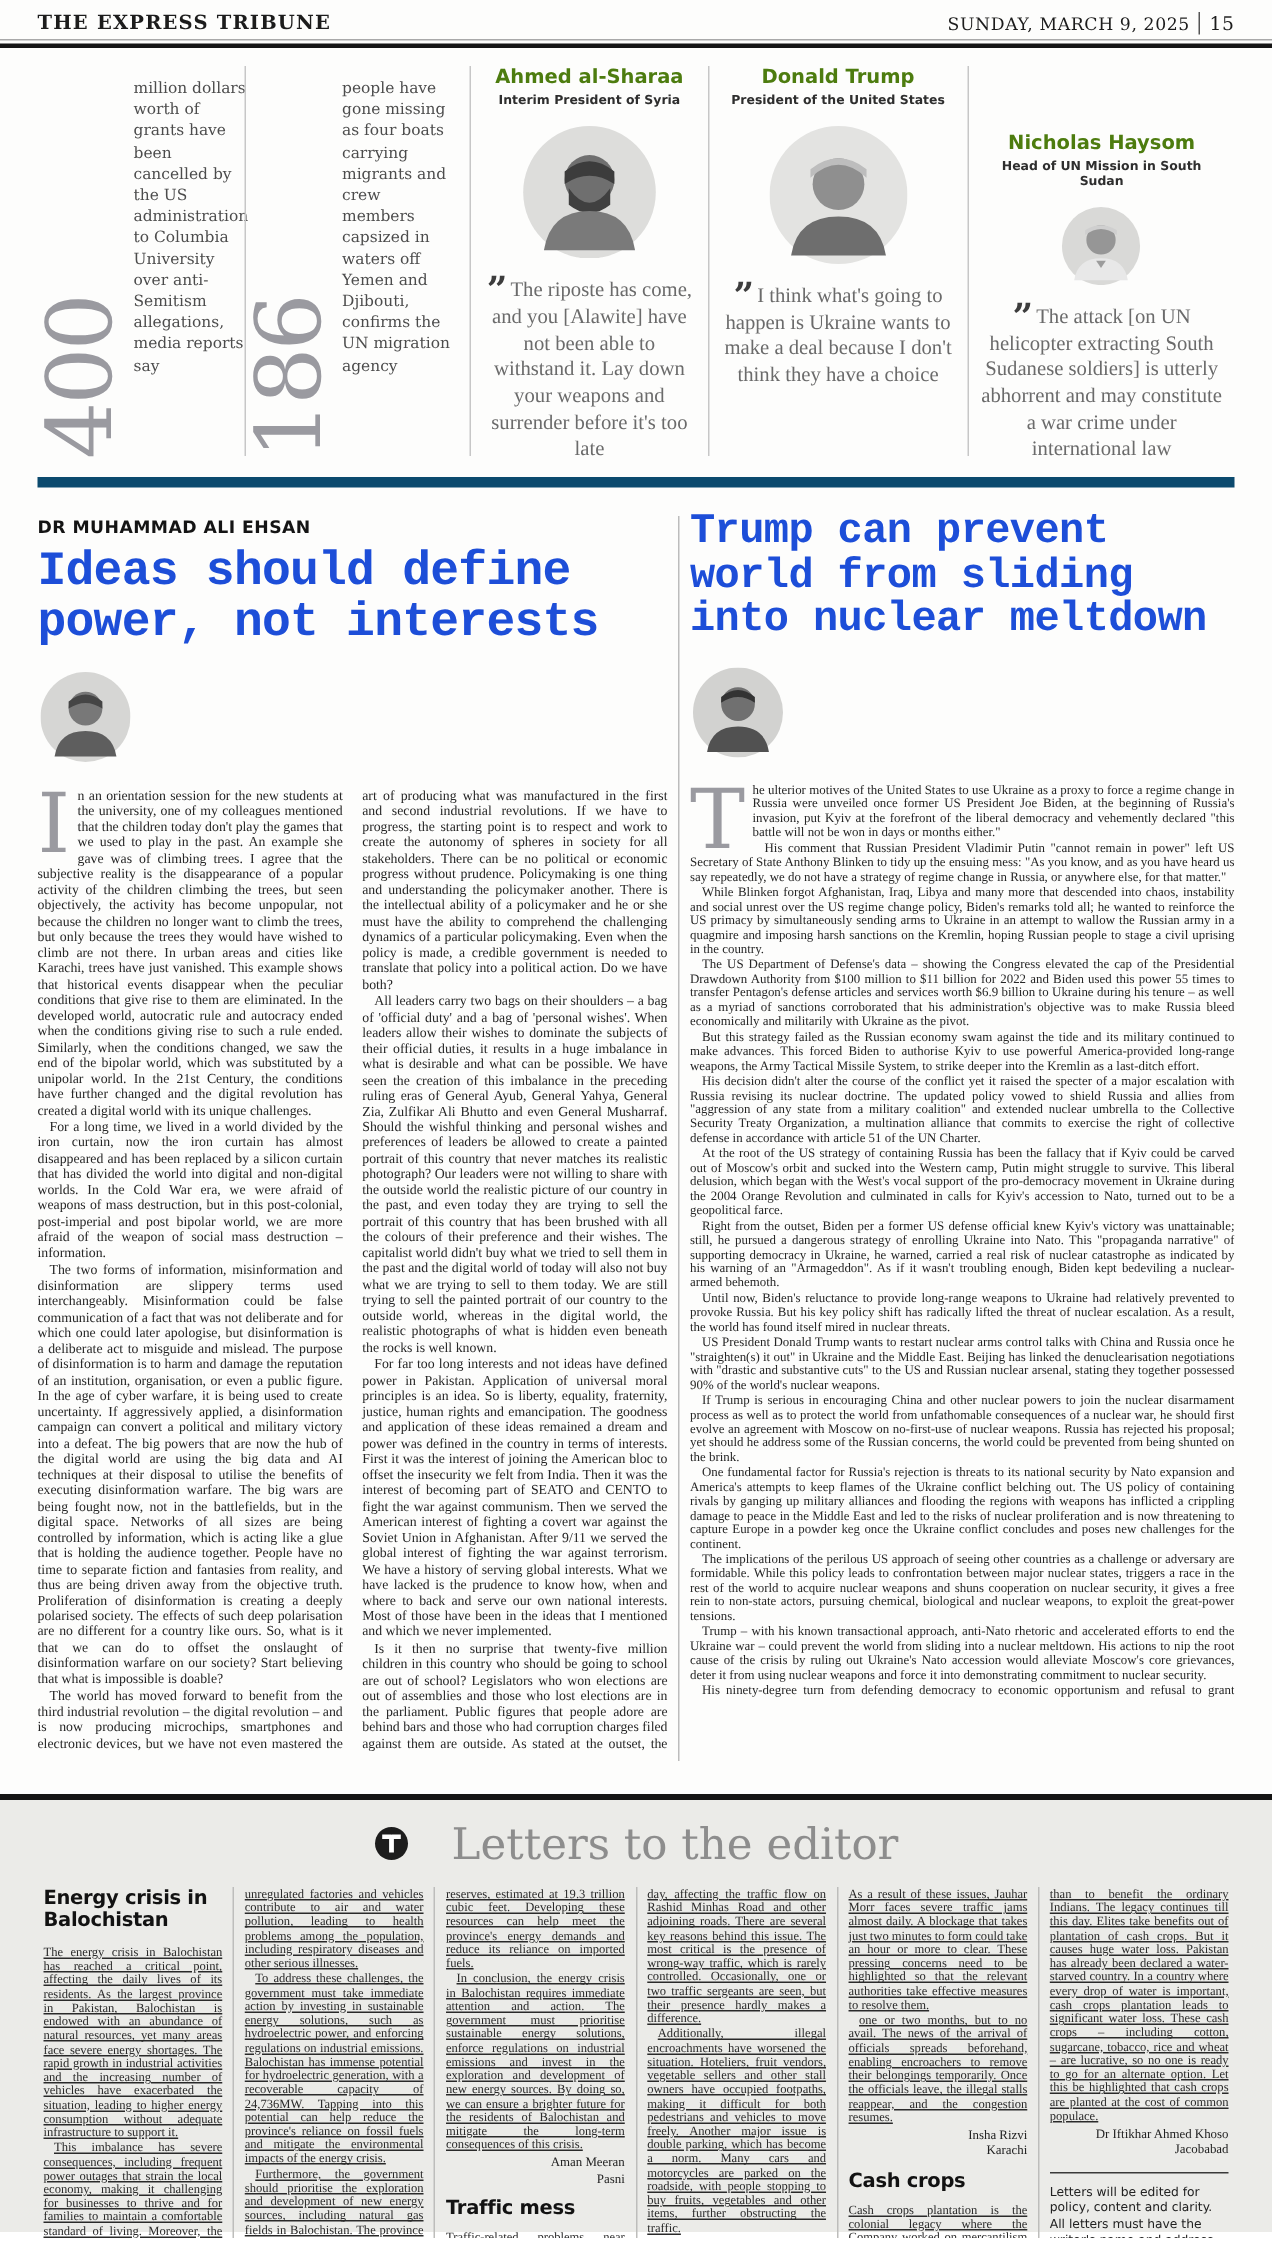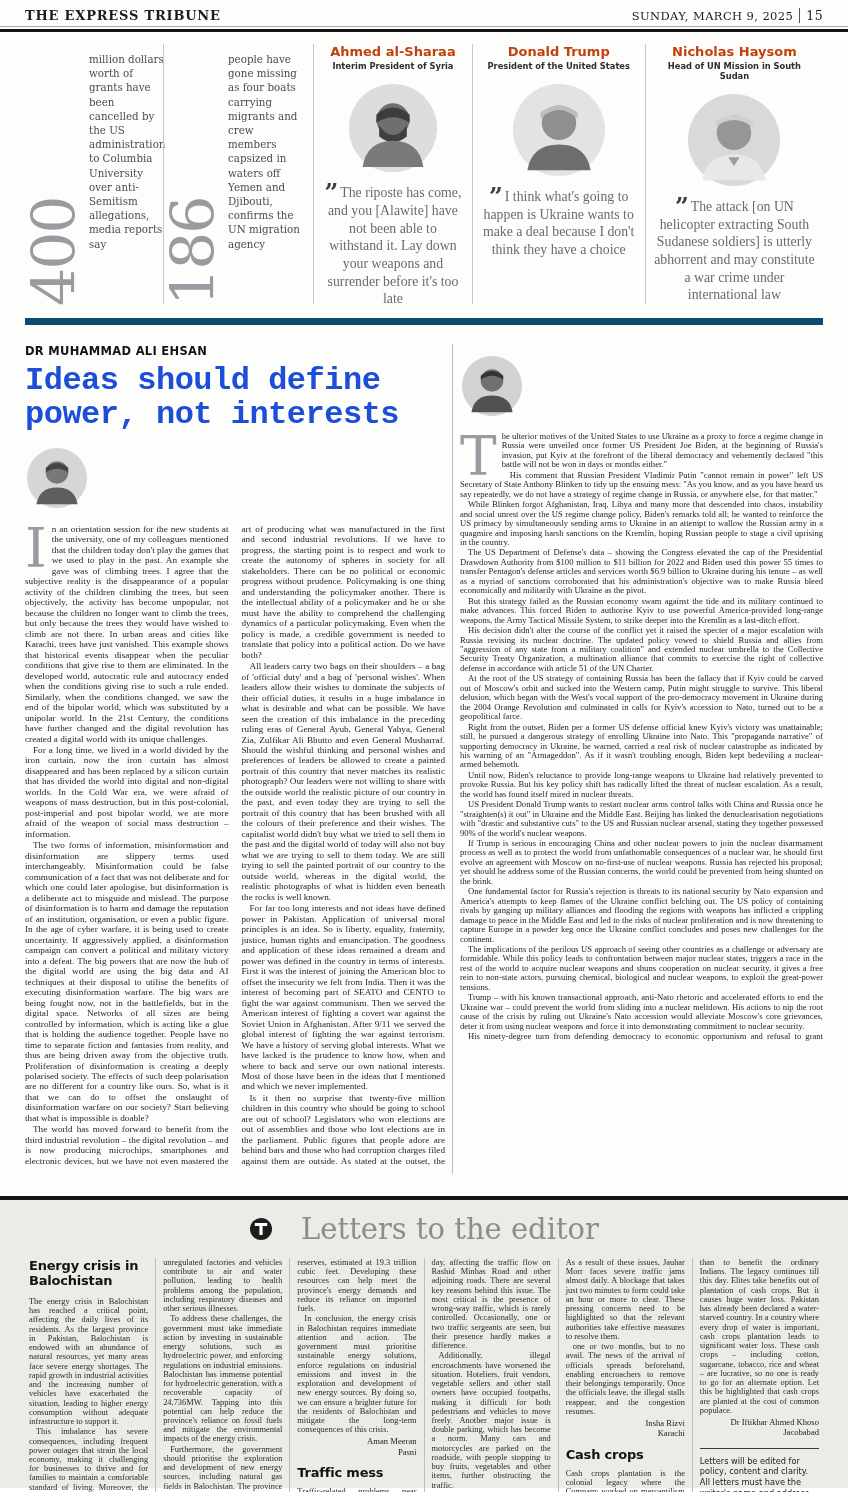--- a/index.html
+++ b/index.html
@@ -21,22 +21,22 @@
   .topstrip { display:flex; padding:8px 25px 6px 25px; height:282px; }
   .vdiv { width:1px; background:#c7c7c7; margin:4px 0; }
   .stat { display:flex; padding:6px 2px 0 2px; }
   .stat-num { writing-mode:vertical-rl; transform:rotate(180deg);
               font-family:"DejaVu Serif", serif; font-size:60px; color:#9a9aa0;
               line-height:0.9; letter-spacing:-2px; padding-top:2px; }
   .stat-text { font-family:"DejaVu Serif", serif; font-size:10.3px; line-height:1.38;
                color:#4c4c4c; padding:6px 6px 0 8px; }
   .stat1 { width:138px; } .stat2 { width:150px; }
   .qcard { display:flex; flex-direction:column; align-items:center; text-align:center; padding:4px 8px 0 8px; }
-  .qc1 { width:158px; } .qc2 { width:173px; } .qc3 { width:178px; }
-  .qname { font-family:"DejaVu Sans", sans-serif; font-weight:bold; font-size:13px; color:#c2410c; }
+  .qc1 { width:158px; } .qc2 { width:173px; } .qc3 { width:178px;margin-top:44px; }
+  .qname { font-family:"DejaVu Sans", sans-serif; font-weight:bold; font-size:13px; color:#4d7c0f; }
   .qtitle { font-family:"DejaVu Sans", sans-serif; font-weight:bold; font-size:8.3px; color:#2e2e2e; margin-top:2px; }
   .qphoto { width:92px; height:92px; margin:13px 0 12px 0; }
   .qtext { font-family:"Liberation Serif", serif; font-size:13.8px; line-height:1.28;
            color:#6b6b6b; }
   .qmark { font-family:"DejaVu Serif", serif; font-weight:bold; font-size:24px;
            color:#3d3d3d; line-height:0; vertical-align:-4px; margin-right:2px; }
 
   
   .articles { display:flex; border-top:7px solid #0c4a6e; margin:4px 25px 0 25px;
               padding-top:15px; height:866px; overflow:hidden; }
@@ -66,21 +66,21 @@
   .letters { margin-top:12px; background:#ebebe8; border-top:4px solid #141414; height:292px; }
   .letters-banner { display:flex; justify-content:center; align-items:center; gap:8px;
                     padding:12px 0 8px 0; }
   .letters-title { font-family:"DejaVu Serif", serif; font-size:29px; color:#8d8d8d;margin-left:20px; }
   .logo-icon { width:24px; height:24px; }
   .letters-cols { display:flex; padding:4px 22px 0 22px; height:238px; overflow:hidden; }
   .lcol { flex:1; padding:0 7px; overflow:hidden; }
   .lcol + .lcol { border-left:1px solid #bdbdbb; }
   .letter-heading { font-family:"DejaVu Sans", sans-serif; font-weight:bold; font-size:13px;
                     color:#121212; margin:0 0 9px 0; letter-spacing:-0.2px; }
-  .lcol p { font-size:8.4px; line-height:1.1; text-align:justify; color:#2a2a2a; }
+  .lcol p { font-size:8.4px; line-height:1.1; text-align:justify; color:#2a2a2a;text-decoration:underline; }
   .lcol p + p { text-indent:7px; margin-top:1px; }
   .lcol .mid-heading { margin:8px 0 7px 0; }
   .sig { text-align:right; font-size:8.6px; color:#222; line-height:1.2; margin:2px 0 2px 0; }
   .policy { border-top:1px solid #3a3a3a; margin-top:10px; padding-top:7px;
             font-family:"DejaVu Sans", sans-serif; font-size:8.2px; line-height:1.3; color:#222; }
 </style>
 </head>
 <body>
 
 <div class="page">
@@ -168,20 +168,21 @@
           <p>The world has moved forward to benefit from the third industrial revolution – the digital revolution – and is now producing microchips, smartphones and electronic devices, but we have not even mastered the art of producing what was manufactured in the first and second industrial revolutions. If we have to progress, the starting point is to respect and work to create the autonomy of spheres in society for all stakeholders. There can be no political or economic progress without prudence. Policymaking is one thing and understanding the policymaker another. There is the intellectual ability of a policymaker and he or she must have the ability to comprehend the challenging dynamics of a particular policymaking. Even when the policy is made, a credible government is needed to translate that policy into a political action. Do we have both?</p>
           <p>All leaders carry two bags on their shoulders – a bag of 'official duty' and a bag of 'personal wishes'. When leaders allow their wishes to dominate the subjects of their official duties, it results in a huge imbalance in what is desirable and what can be possible. We have seen the creation of this imbalance in the preceding ruling eras of General Ayub, General Yahya, General Zia, Zulfikar Ali Bhutto and even General Musharraf. Should the wishful thinking and personal wishes and preferences of leaders be allowed to create a painted portrait of this country that never matches its realistic photograph? Our leaders were not willing to share with the outside world the realistic picture of our country in the past, and even today they are trying to sell the portrait of this country that has been brushed with all the colours of their preference and their wishes. The capitalist world didn't buy what we tried to sell them in the past and the digital world of today will also not buy what we are trying to sell to them today. We are still trying to sell the painted portrait of our country to the outside world, whereas in the digital world, the realistic photographs of what is hidden even beneath the rocks is well known.</p>
           <p>For far too long interests and not ideas have defined power in Pakistan. Application of universal moral principles is an idea. So is liberty, equality, fraternity, justice, human rights and emancipation. The goodness and application of these ideas remained a dream and power was defined in the country in terms of interests. First it was the interest of joining the American bloc to offset the insecurity we felt from India. Then it was the interest of becoming part of SEATO and CENTO to fight the war against communism. Then we served the American interest of fighting a covert war against the Soviet Union in Afghanistan. After 9/11 we served the global interest of fighting the war against terrorism. We have a history of serving global interests. What we have lacked is the prudence to know how, when and where to back and serve our own national interests. Most of those have been in the ideas that I mentioned and which we never implemented.</p>
           <p>Is it then no surprise that twenty-five million children in this country who should be going to school are out of school? Legislators who won elections are out of assemblies and those who lost elections are in the parliament. Public figures that people adore are behind bars and those who had corruption charges filed against them are outside. As stated at the outset, the problem is not with the children who no longer climb the trees. The problem is the disappearance of the peculiar condition – trees. Non-implementation of ideas and serving national interests based on a given leader's preference has been the peculiar problem from which we have suffered and which needs to change.</p>
         </div>
     </div>
 
     <div class="art-div"></div>
 
     <div class="article-right">
+      <h1 class="headline headline2">Trump can prevent world from sliding into nuclear meltdown</h1>
       <svg class="author-photo" viewBox="0 0 64 64">
         <circle cx="32" cy="32" r="32" fill="#d2d2d0"></circle>
         <circle cx="32" cy="26" r="12" fill="#707070"></circle>
         <path d="M20 21 Q32 11 44 21 L44 25 Q32 17 20 25 Z" fill="#333333"></path>
         <path d="M10 60 Q13 42 32 42 Q51 42 54 60 Z" fill="#515151"></path>
       </svg>
       <div class="body-one">
           <p><span class="dropcap">T</span>he ulterior motives of the United States to use Ukraine as a proxy to force a regime change in Russia were unveiled once former US President Joe Biden, at the beginning of Russia's invasion, put Kyiv at the forefront of the liberal democracy and vehemently declared "this battle will not be won in days or months either."</p>
           <p>His comment that Russian President Vladimir Putin "cannot remain in power" left US Secretary of State Anthony Blinken to tidy up the ensuing mess: "As you know, and as you have heard us say repeatedly, we do not have a strategy of regime change in Russia, or anywhere else, for that matter."</p>
           <p>While Blinken forgot Afghanistan, Iraq, Libya and many more that descended into chaos, instability and social unrest over the US regime change policy, Biden's remarks told all; he wanted to reinforce the US primacy by simultaneously sending arms to Ukraine in an attempt to wallow the Russian army in a quagmire and imposing harsh sanctions on the Kremlin, hoping Russian people to stage a civil uprising in the country.</p>

